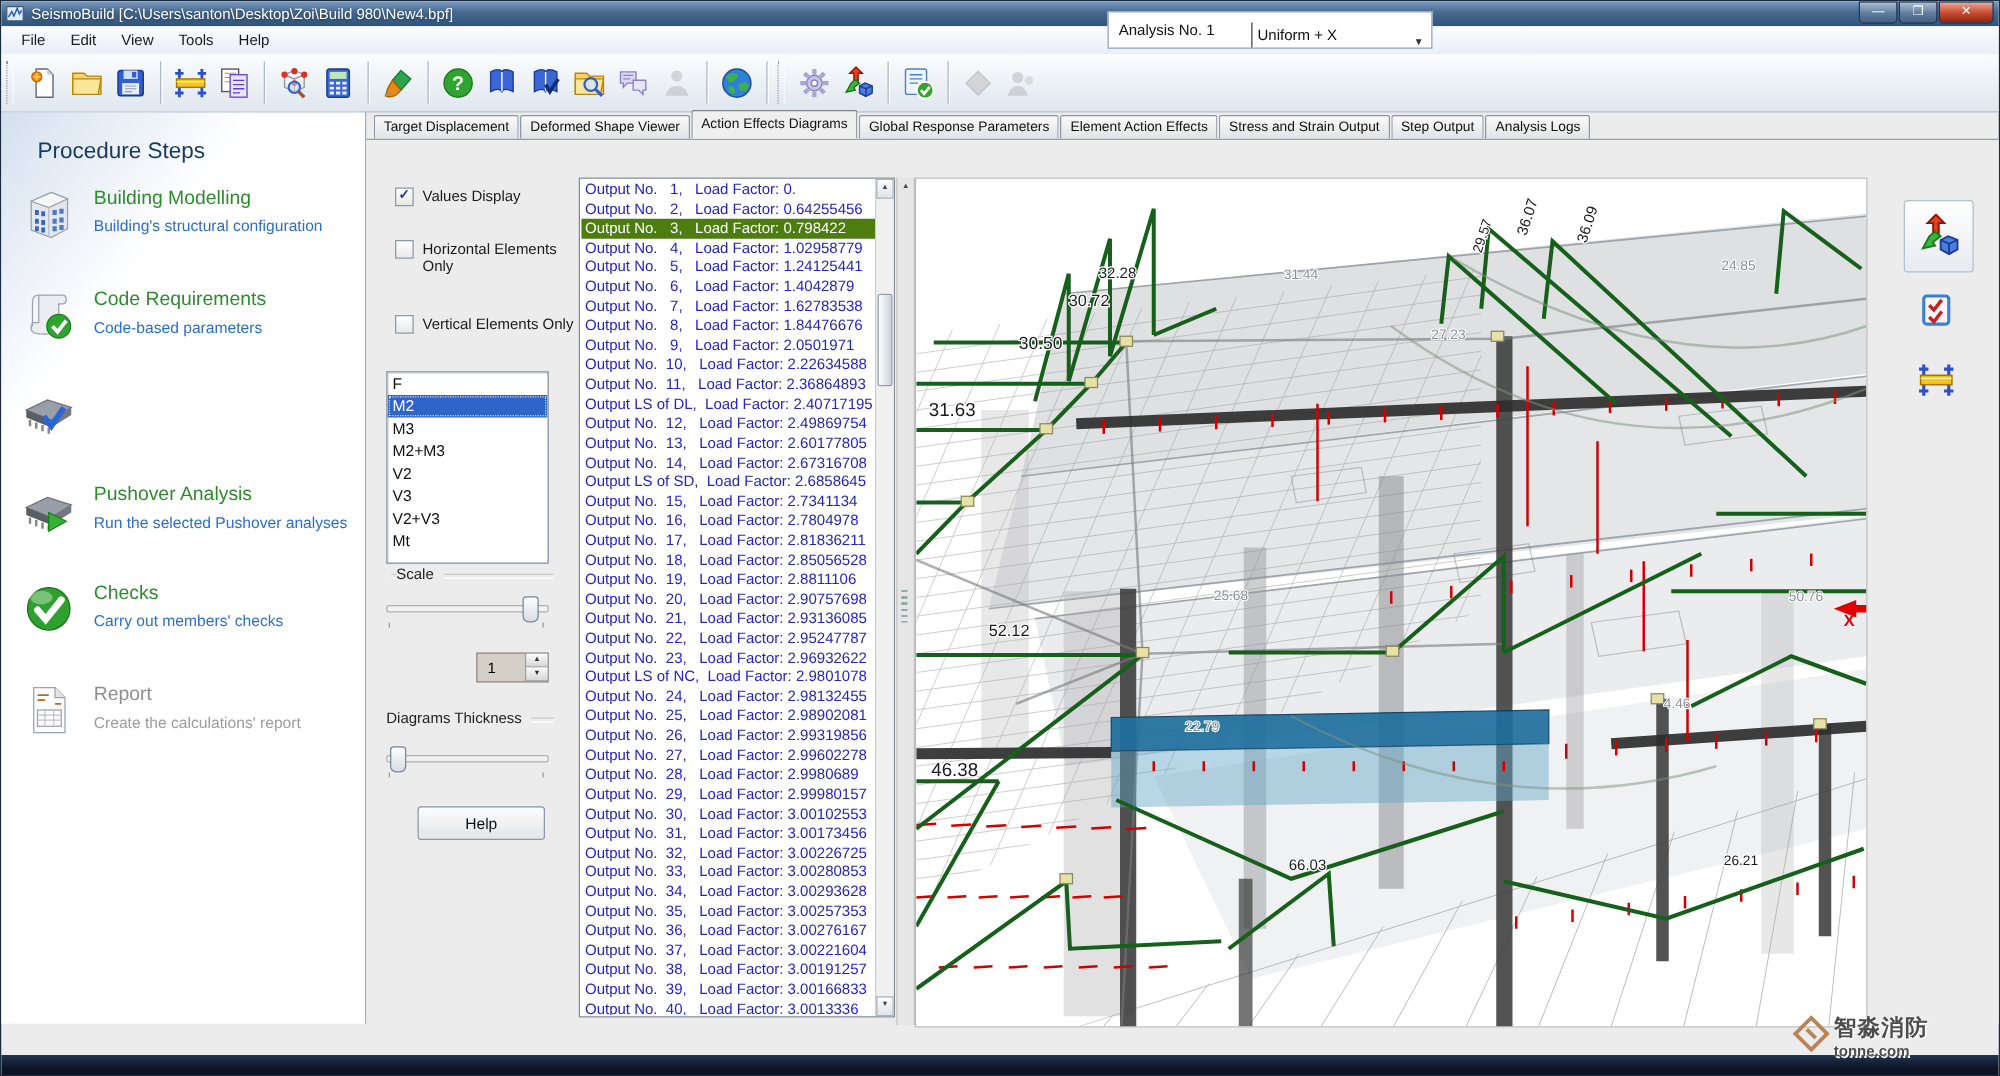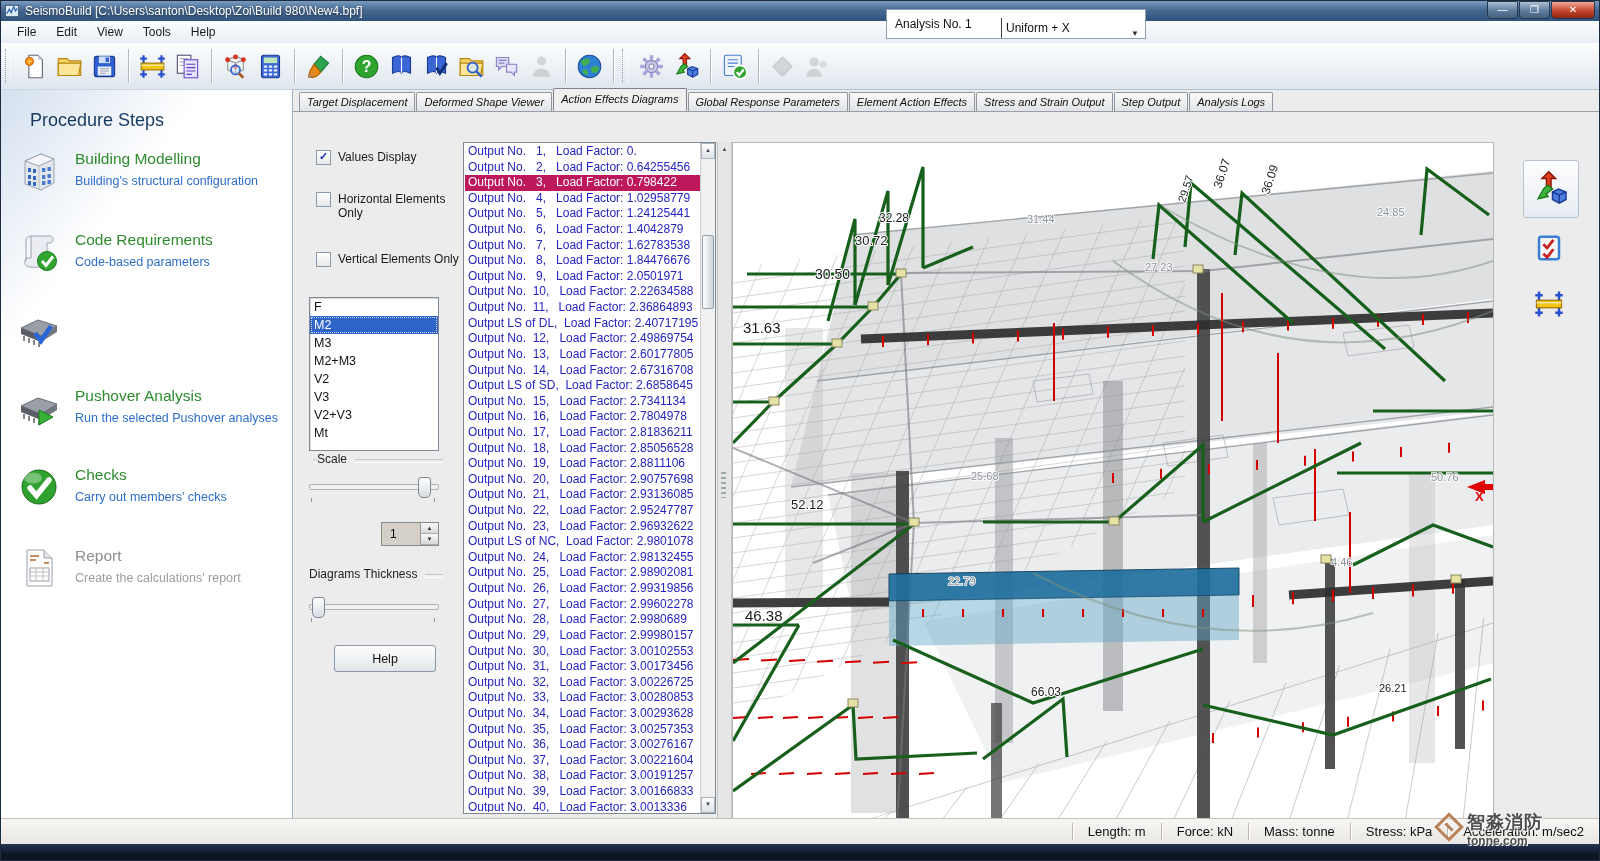--- a/index.html
+++ b/index.html
@@ -43,21 +43,21 @@
   .sb-item{position:absolute;left:15px;width:266px;display:flex;gap:13px;align-items:flex-start;cursor:pointer;}
   .sb-icon{flex:none;width:46px;height:46px;}
   .sb-t{font-size:15.5px;color:#2e8b2e;margin:2px 0 6px;}
   .sb-s{font-size:12.5px;color:#2d6ec9;}
   .sb-item.pending .sb-t{color:#8e8e8e;}
   .sb-item.pending .sb-s{color:#9c9c9c;}
   
   .main-tabs{position:absolute;left:298px;top:89px;right:0;height:21px;display:flex;align-items:flex-end;}
   .tab{height:18px;line-height:18px;padding:0 7px;font-size:11px;white-space:nowrap;
     background:linear-gradient(#fafafa,#e2e3e6);border:1px solid #8f95a0;border-bottom:none;
-    border-radius:2px 2px 0 0;margin-right:1px;color:#111;cursor:pointer;font-style:italic;}
+    border-radius:2px 2px 0 0;margin-right:1px;color:#111;cursor:pointer;}
   .tab.active{background:#efefef;height:21px;line-height:20px;position:relative;z-index:3;
     border-color:#7d8term;border:1px solid #7d8390;border-bottom:1px solid #efefef;}
   
   .content{position:absolute;left:292px;top:110px;right:0;bottom:41px;background:#ececec;
     border-top:1px solid #989ea8;}
   .ctrl{position:absolute;font-size:12px;color:#1a1a1a;}
   .cbrow{display:flex;gap:7px;align-items:flex-start;}
   .cb{width:13px;height:13px;background:linear-gradient(#fff,#e8e8e8);border:1px solid #8a9aa8;
     flex:none;font-size:11px;line-height:11px;text-align:center;color:#2233aa;font-weight:bold;}
   .listbox{position:absolute;left:16px;top:185px;width:128px;height:152px;background:#fff;
@@ -77,21 +77,21 @@
   .spin-btns div{flex:1;font-size:6px;line-height:10px;text-align:center;color:#333;
     background:linear-gradient(#fafafa,#d8d8d8);border-bottom:1px solid #aaa;cursor:pointer;}
   .helpbtn{position:absolute;width:100px;height:25px;background:linear-gradient(#fdfdfd,#e2e6ea);
     border:1px solid #8b98a6;border-radius:3px;font-size:12.5px;display:flex;align-items:center;
     justify-content:center;color:#111;cursor:pointer;}
   
   .outlist{position:absolute;left:170px;top:30px;width:253px;height:672px;background:#fff;
     border:1px solid #7f8a96;box-sizing:border-box;overflow:hidden;font-size:12px;}
   .out-rows{position:absolute;left:1px;top:1px;right:14px;bottom:1px;overflow:hidden;white-space:pre;}
   .orow{height:15.62px;line-height:15.6px;padding-left:3px;color:#2424c0;overflow:hidden;cursor:pointer;}
-  .orow.sel{background:#be185d;color:#fff;}
+  .orow.sel{background:#4d7c0f;color:#fff;}
   .lsb{position:absolute;top:0;bottom:0;right:0;width:14px;background:#f0f0f0;border-left:1px solid #d0d0d0;}
   .lsb-btn{position:absolute;left:0;right:0;height:14px;background:linear-gradient(#fdfdfd,#dfe3e8);
     border:1px solid #aab2bc;font-size:6px;text-align:center;line-height:12px;color:#445;cursor:pointer;}
   .lsb-thumb{position:absolute;left:1px;right:1px;top:92px;height:72px;
     background:linear-gradient(90deg,#fdfdfd,#ccd2da);border:1px solid #93a0ae;border-radius:2px;cursor:pointer;}
   
   .splitter{position:absolute;left:424px;top:30px;width:13px;height:678px;background:#e6e6e6;
     border-left:1px solid #c4c4c4;border-right:1px solid #c4c4c4;cursor:col-resize;}
   .split-arrow{position:absolute;top:4px;left:0;right:0;text-align:center;font-size:6px;color:#445;}
   .split-grip{position:absolute;top:330px;left:3px;width:5px;height:26px;
@@ -809,33 +809,20 @@
           <svg width="30" height="30" viewBox="0 0 24 24">
             <path d="M4 2v20M20 2v20" stroke="#2b4fd0" stroke-width="2"></path>
             <path d="M1 5h6M17 5h6M1 19h6M17 19h6" stroke="#2b4fd0" stroke-width="2"></path>
             <rect x="2" y="9" width="20" height="6" fill="#f5c518" stroke="#a07800"></rect>
             <path d="M2 11h20" stroke="#fff" opacity="0.7"></path>
           </svg>
         </div>
       </div>
   </div>
 
-  <div class="statusbar" id="statusbar">
-      <div class="sb-space"></div>
-      <div class="sb-sep"></div>
-      <div class="sb-field">Length: m</div>
-      <div class="sb-sep"></div>
-      <div class="sb-field">Force: kN</div>
-      <div class="sb-sep"></div>
-      <div class="sb-field">Mass: tonne</div>
-      <div class="sb-sep"></div>
-      <div class="sb-field">Stress: kPa</div>
-      <div class="sb-sep"></div>
-      <div class="sb-field">Acceleration: m/sec2</div>
-    </div>
   <div class="bottom-strip"></div>
 
   <div class="watermark">
     <span>
       <svg width="30" height="30" viewBox="0 0 30 30">
           <g transform="rotate(45 15 15)">
             <rect x="6" y="6" width="18" height="18" fill="none" stroke="#b9835a" stroke-width="3"></rect>
             <path d="M10 15h10" stroke="#b9835a" stroke-width="3"></path>
           </g>
         </svg>

